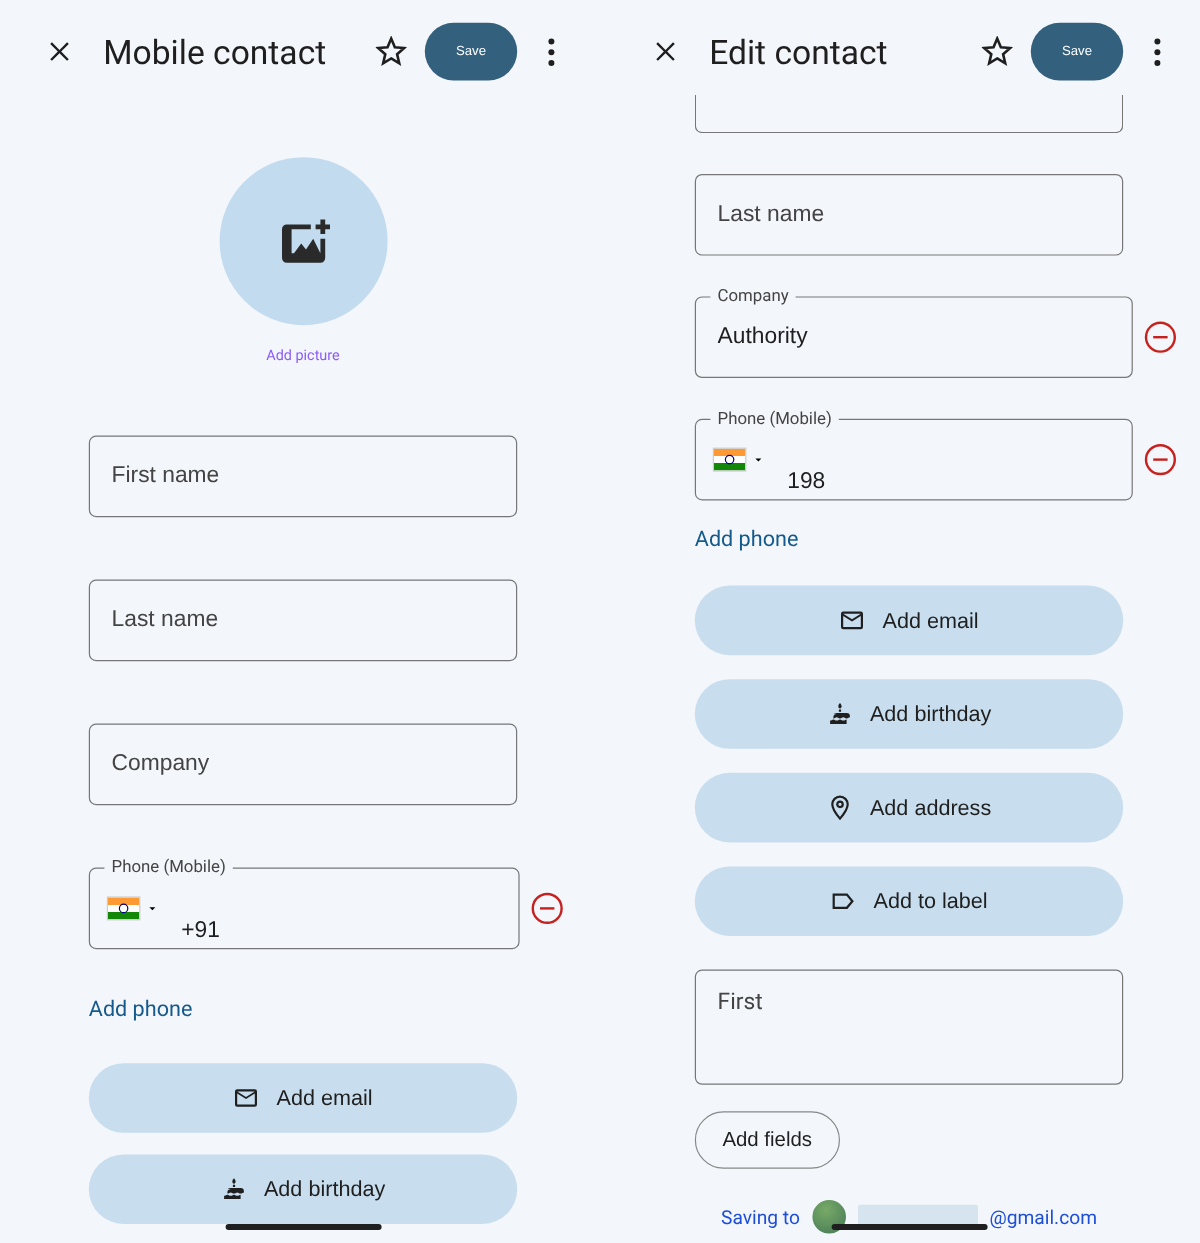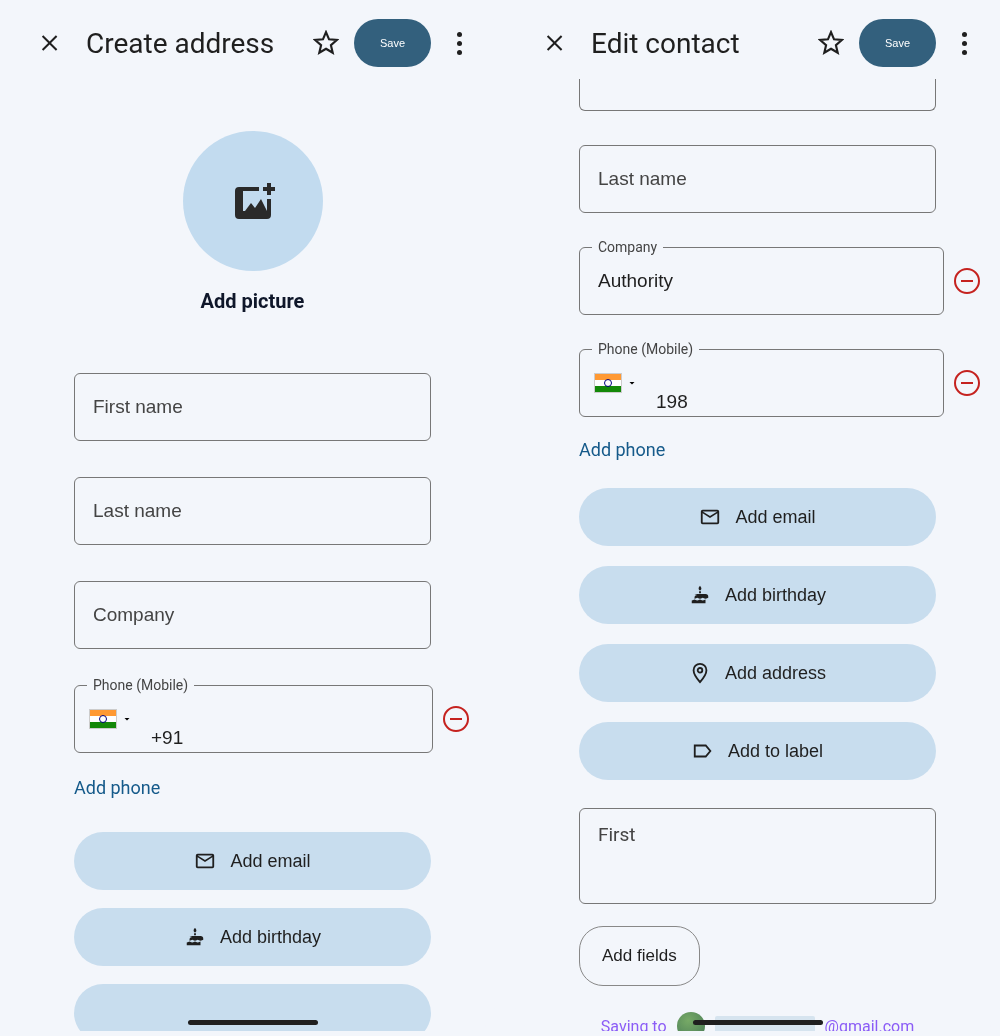--- a/index.html
+++ b/index.html
@@ -64,31 +64,30 @@
     }
     .avatar-circle {
       width: 140px; height: 140px;
       border-radius: 50%;
       background: #c2dbef;
       display: flex; align-items: center; justify-content: center;
       color: #2a2a2a;
     }
     .add-picture-link {
       margin-top: 18px;
-      color: #0f172a;
-      font-size: 20px;
-      cursor: pointer;
-      font-weight: bold;
+      color: #8b5cf6;
+      font-size: 12px;
+      cursor: pointer;
     }
     
     .form-area {
       padding: 0 64px 0 64px;
       display: flex;
       flex-direction: column;
-      gap: 36px;
+      gap: 52px;
     }
     .device-right .form-area { padding: 0 64px 0 64px; }
     .text-field {
       position: relative;
       border: 1px solid #777;
       border-radius: 6px;
       height: 68px;
       display: flex;
       align-items: center;
     }
@@ -191,39 +190,39 @@
       height: 96px;
       padding: 14px 18px;
       font-size: 19px;
       color: #444;
     }
     
     .add-fields-chip {
       margin: 22px 0 0 64px;
       border: 1px solid #888;
       border-radius: 24px;
-      height: 60px;
+      height: 48px;
       padding: 0 22px;
       display: inline-flex;
       align-items: center;
       font-size: 17px;
       color: #1f1f1f;
       background: transparent;
       cursor: pointer;
       align-self: flex-start;
     }
     
     .saving-row {
       display: flex;
       align-items: center;
       justify-content: center;
       gap: 10px;
       margin-top: 26px;
       font-size: 16px;
-      color: #8b5cf6;
+      color: #1d4ed8;
     }
     .saving-avatar {
       width: 28px; height: 28px; border-radius: 50%;
       background: radial-gradient(circle at 40% 30%, #7a6, #475);
     }
     .email-redacted {
       background: #d6e4ef;
       height: 20px;
       width: 100px;
       border-radius: 2px;
@@ -259,21 +258,21 @@
 </head>
 <body>
 
 <div class="device device-left">
   <div class="header">
     <button class="icon-btn">
       <svg class="svg-icon" width="24" height="24" viewBox="0 0 24 24">
           <path d="M18.3 5.71 12 12l6.3 6.29-1.41 1.42L10.59 13.4l-6.3 6.3-1.4-1.42L9.17 12 2.88 5.71l1.41-1.42L10.6 10.6l6.29-6.3z" fill="currentColor" transform="translate(1 0)"></path>
         </svg>
     </button>
-    <div class="header-title">Create address</div>
+    <div class="header-title">Mobile contact</div>
     <button class="icon-btn">
       <svg class="svg-icon" width="26" height="26" viewBox="0 0 24 24">
           <path d="M12 17.27 18.18 21l-1.64-7.03L22 9.24l-7.19-.61L12 2 9.19 8.63 2 9.24l5.46 4.73L5.82 21z" fill="none" stroke="currentColor" stroke-width="2"></path>
         </svg>
     </button>
     <button class="save-btn">Save</button>
     <button class="icon-btn">
       <span class="kebab">
           <span></span>
           <span></span>

